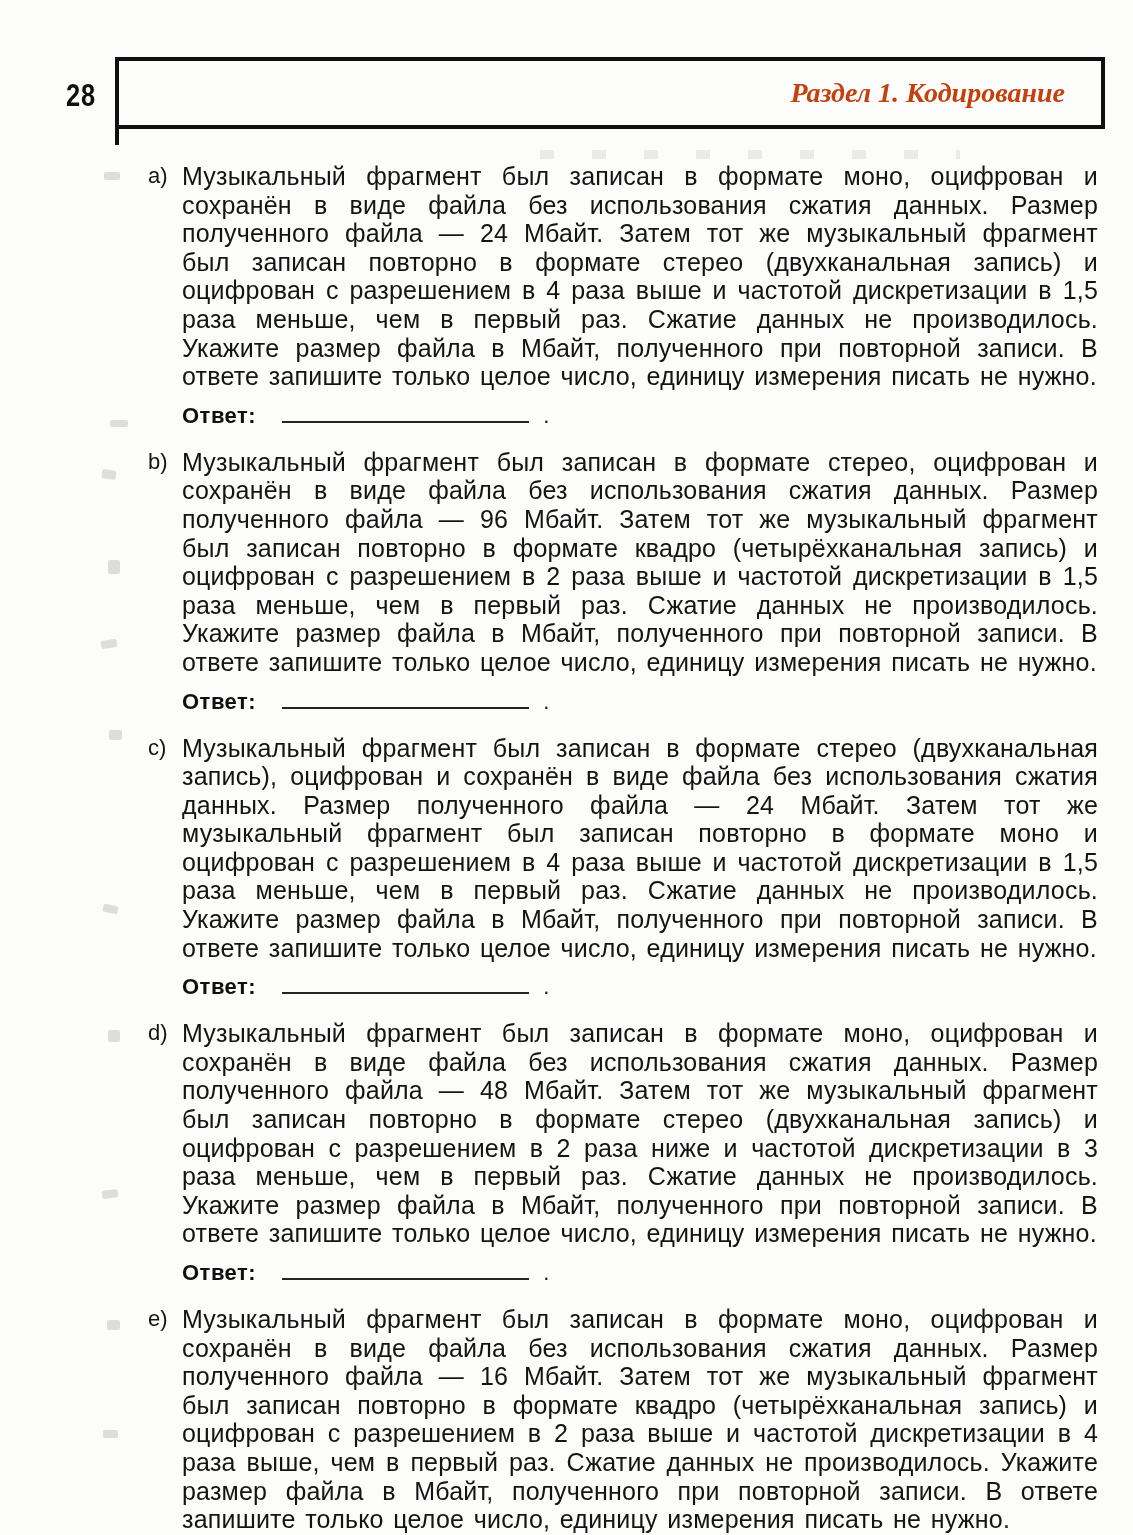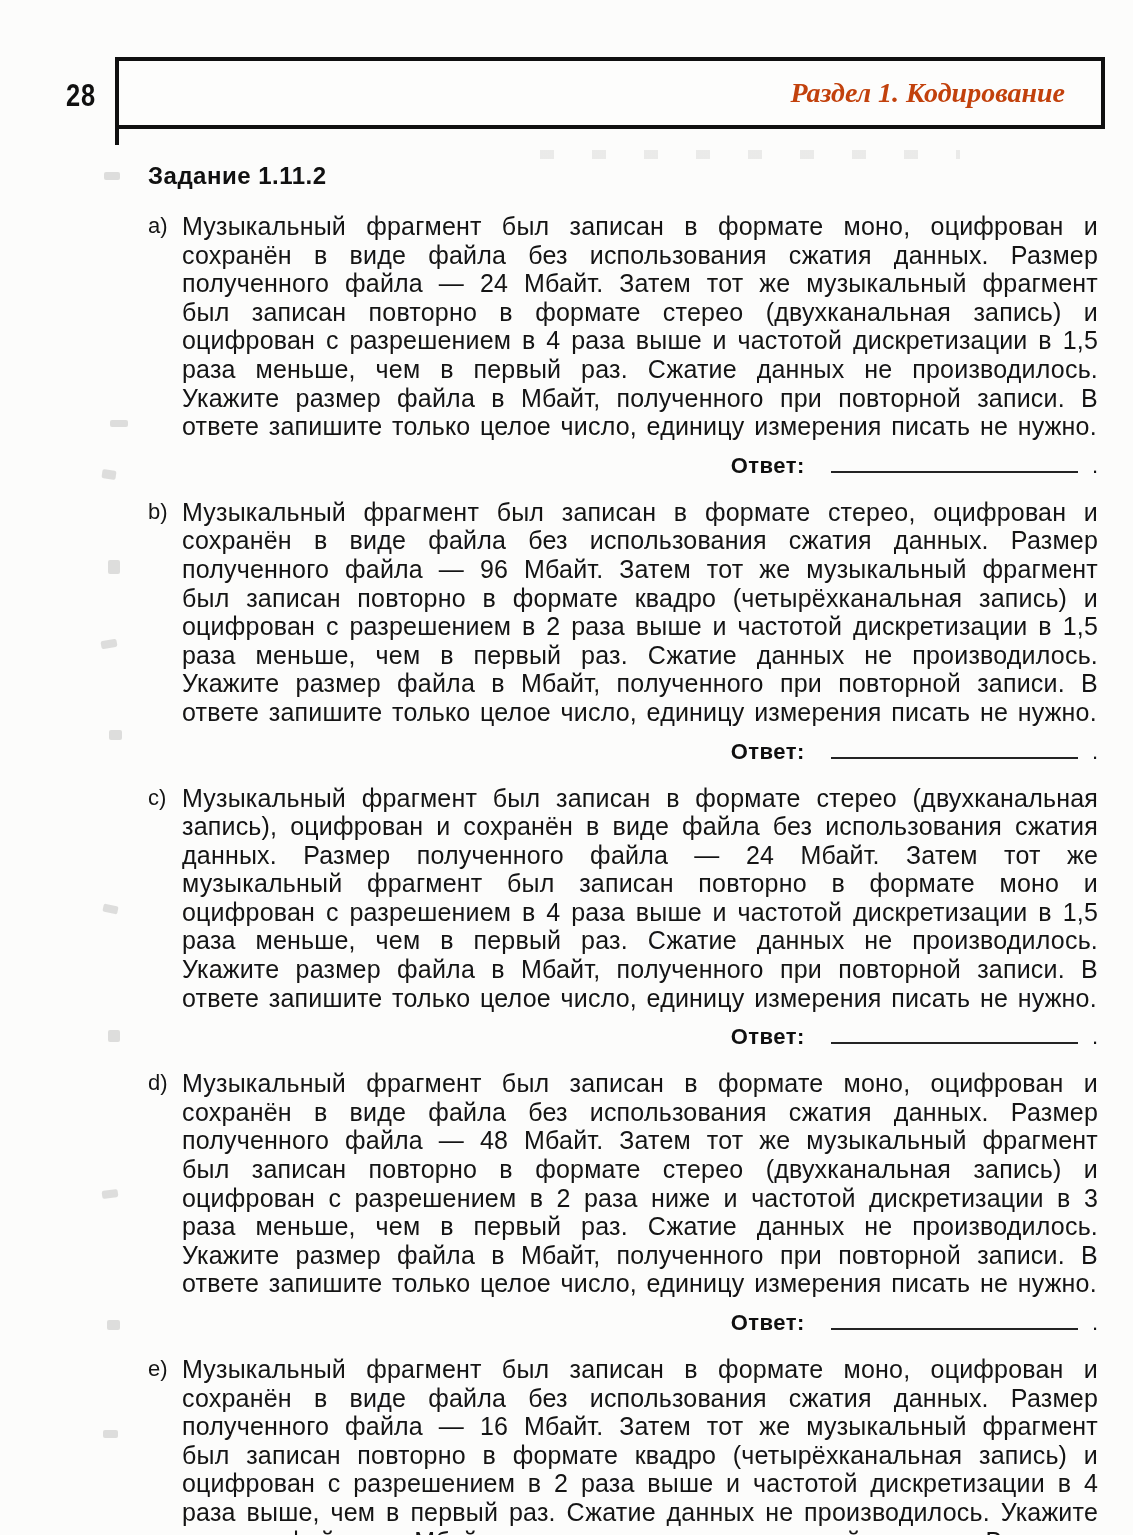--- a/index.html
+++ b/index.html
@@ -95,21 +95,20 @@
     letter-spacing: 0.2px;
     word-spacing: 2.5px;
     text-align: justify;
     color: #141414;
   }
   .answer-line {
     margin: 10px 0 17px 0;
     font-size: 22px;
     line-height: 30px;
     white-space: nowrap;
-    text-align: right;
   }
   .answer-label {
     font-weight: bold;
     letter-spacing: 0.5px;
     color: #0f0f0f;
   }
   .answer-blank {
     display: inline-block;
     width: 247px;
     height: 20px;
@@ -161,21 +160,20 @@
   <div class="artifact" style="left:108px; top:560px;  width:12px; height:14px;"></div>
   <div class="artifact" style="left:101px; top:640px;  width:16px; height:8px; transform:rotate(-10deg);"></div>
   <div class="artifact" style="left:109px; top:730px;  width:13px; height:10px;"></div>
   <div class="artifact" style="left:103px; top:905px;  width:15px; height:8px; transform:rotate(12deg);"></div>
   <div class="artifact" style="left:108px; top:1030px; width:12px; height:12px;"></div>
   <div class="artifact" style="left:102px; top:1190px; width:16px; height:8px; transform:rotate(-8deg);"></div>
   <div class="artifact" style="left:107px; top:1320px; width:13px; height:10px;"></div>
   <div class="artifact" style="left:103px; top:1430px; width:15px; height:8px;"></div>
 
   <div class="content">
-    <h2 class="task-title">Задание 1.11.2</h2>
 
     <div id="task-list">
   <div class="task">
     <div class="task-label">a)</div>
     <div class="task-body">
       <p class="task-text">Музыкальный фрагмент был записан в формате моно, оцифрован и сохранён в виде файла без использования сжатия данных. Размер полученного файла — 24 Мбайт. Затем тот же музыкальный фрагмент был записан повторно в формате стерео (двухканальная запись) и оцифрован с разрешением в 4 раза выше и частотой дискретизации в 1,5 раза меньше, чем в первый раз. Сжатие данных не производилось. Укажите размер файла в Мбайт, полученного при повторной записи. В ответе запишите только целое число, единицу измерения писать не нужно.</p>
       <div class="answer-line">
         <span class="answer-label">Ответ:</span><span class="answer-blank"></span><span class="answer-period">.</span>
       </div>
     </div>

